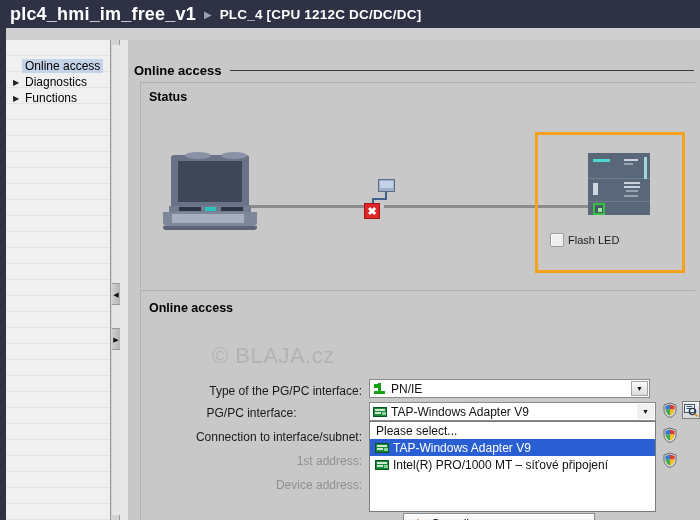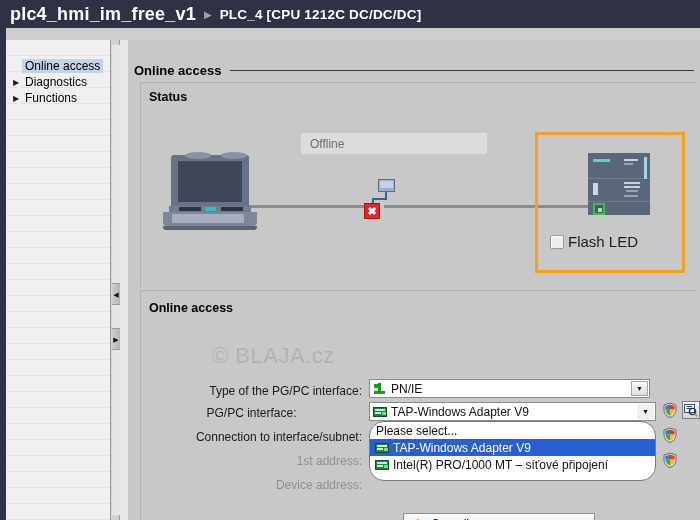--- a/index.html
+++ b/index.html
@@ -138,21 +138,21 @@
   .plc .portin{position:absolute;left:3px;top:3px;width:4px;height:4px;background:#9fe7a6;}
   .plc .sock{position:absolute;width:5px;height:12px;background:#cfd8e2;}
 
   
   .cbrow{position:absolute;display:flex;align-items:center;}
   .cbox{
     width:14px;height:14px;background:#efefef;
     border:1px solid #9a9a9a;box-sizing:border-box;border-radius:2px;
     box-shadow:inset 1px 1px 0 #ffffff;
   }
-  .cblabel{font-size:15px;color:#1a1a1a;margin-left:4px;}
+  .cblabel{font-size:11px;color:#1a1a1a;margin-left:4px;}
 
   
   .watermark{
     position:absolute;font-size:22px;color:#b3b3b3;font-weight:normal;
     letter-spacing:.5px;white-space:nowrap;
     font-family:"Liberation Sans", sans-serif;
   }
 
   
   .flabel{
@@ -293,23 +293,20 @@
 
     <div class="section-head" style="left:6px;top:23px;width:560px;">
       <span>Online access</span>
       <span class="rule" style="flex:1;"></span>
     </div>
 
     <div class="group" style="left:12px;top:42px;width:554px;height:204px;">
 
       <div class="grouptitle" style="left:8px;top:7px;">Status</div>
 
-      <div class="offlinebar" style="left:160px;top:50px;width:186px;height:21px;">
-        <span>Offline</span>
-      </div>
 
       <div class="netline" style="left:94px;top:122px;width:140px;"></div>
       <div class="netline" style="left:243px;top:122px;width:225px;"></div>
 
       <div class="laptop" style="left:22px;top:72px;width:94px;height:76px;">
         <div class="lt-lidout">
             <div class="lt-bump1"></div>
             <div class="lt-bump2"></div>
           </div>
         <div class="lt-screen"></div>
@@ -384,21 +381,21 @@
         <span class="ico-nic">
           <span class="b"></span>
             <span class="s1"></span>
             <span class="s2"></span>
             <span class="g"></span>
         </span>
         <span class="ctext">TAP-Windows Adapter V9</span>
         <span class="carrow" style="background:#f0f0f0;border:none;">▼</span>
       </div>
 
-      <div class="droplist" style="left:228px;top:130px;width:287px;height:60px;border-radius:15px;">
+      <div class="droplist" style="left:228px;top:130px;width:287px;height:91px;">
 
         <div class="dropitem plain">
           <span>Please select...</span>
         </div>
 
         <div class="dropitem sel">
           <span class="ico-nic">
             <span class="b"></span>
               <span class="s1"></span>
               <span class="s2"></span>

